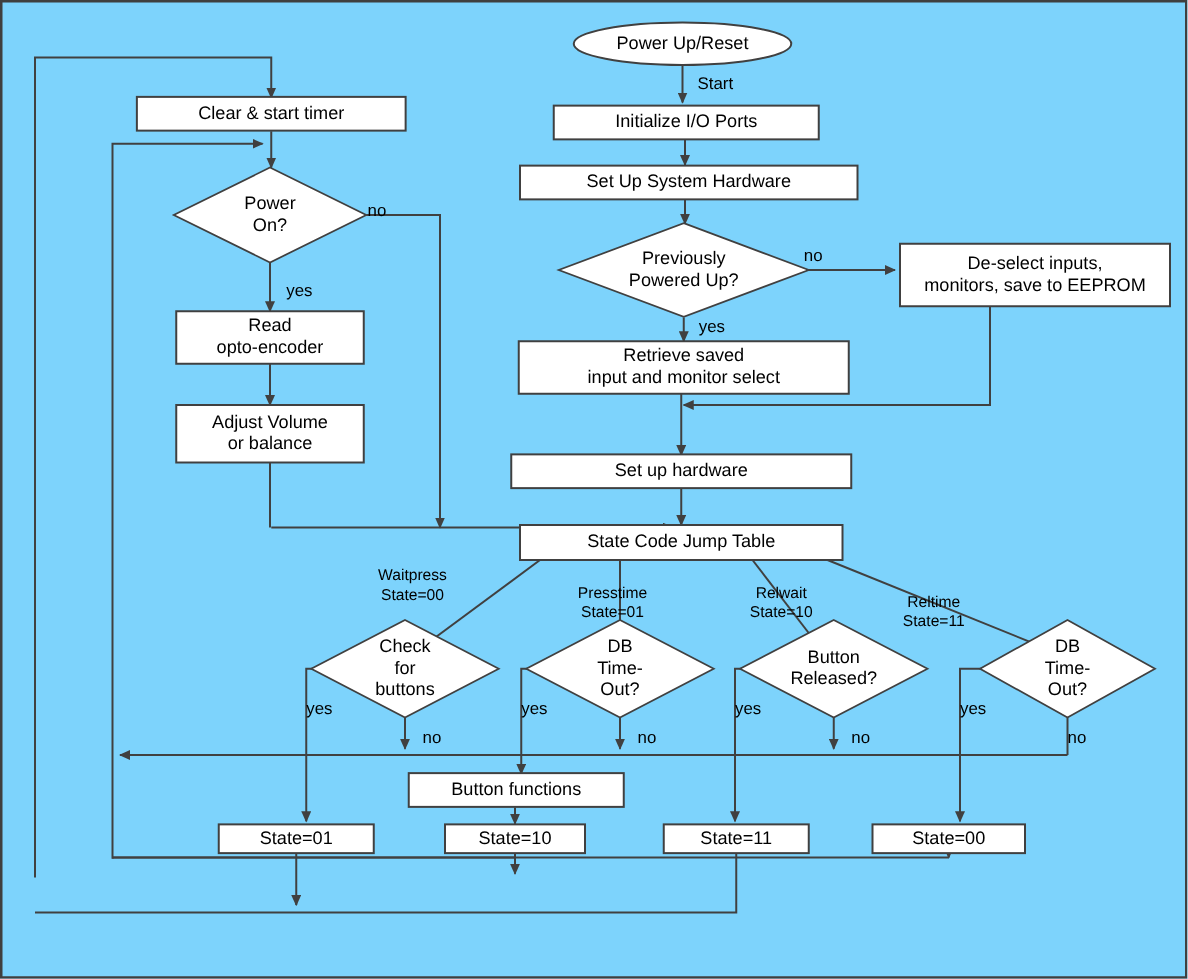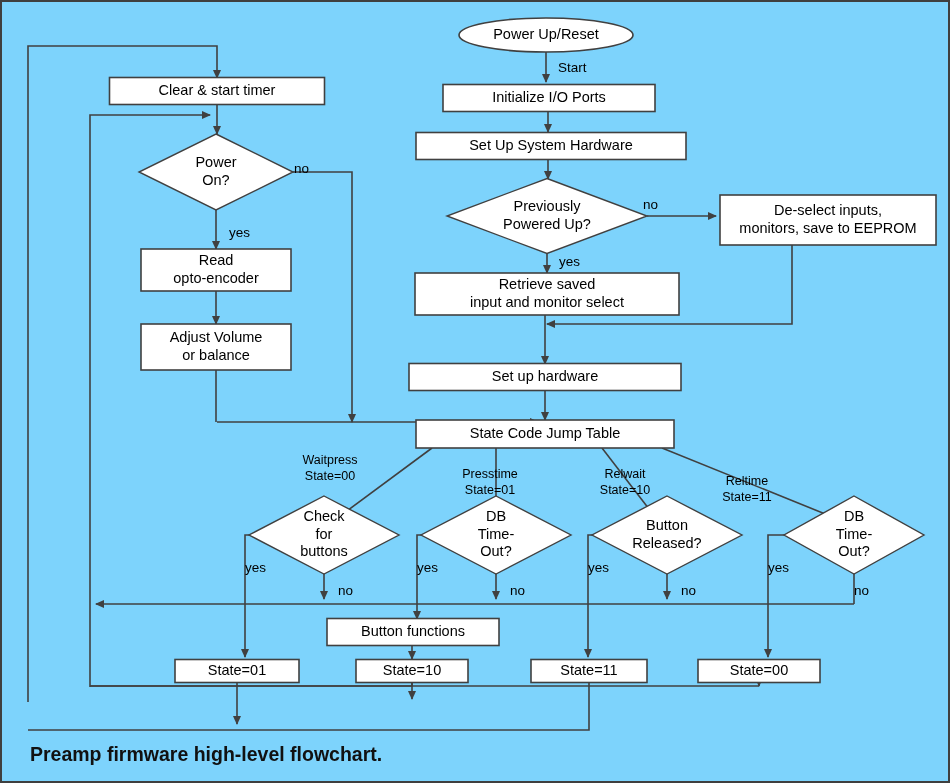--- a/index.html
+++ b/index.html
@@ -184,14 +184,13 @@
         <text x="243" y="566" class="edge-label">yes</text>
         <text x="336" y="589" class="edge-label">no</text>
         <text x="415" y="566" class="edge-label">yes</text>
         <text x="508" y="589" class="edge-label">no</text>
         <text x="586" y="566" class="edge-label">yes</text>
         <text x="679" y="589" class="edge-label">no</text>
         <text x="766" y="566" class="edge-label">yes</text>
         <text x="852" y="589" class="edge-label">no</text>
       </g>
   </svg>
-  <div class="caption">Preamp firmware high-level flowchart.</div>
 </div>
 
 </body></html>

